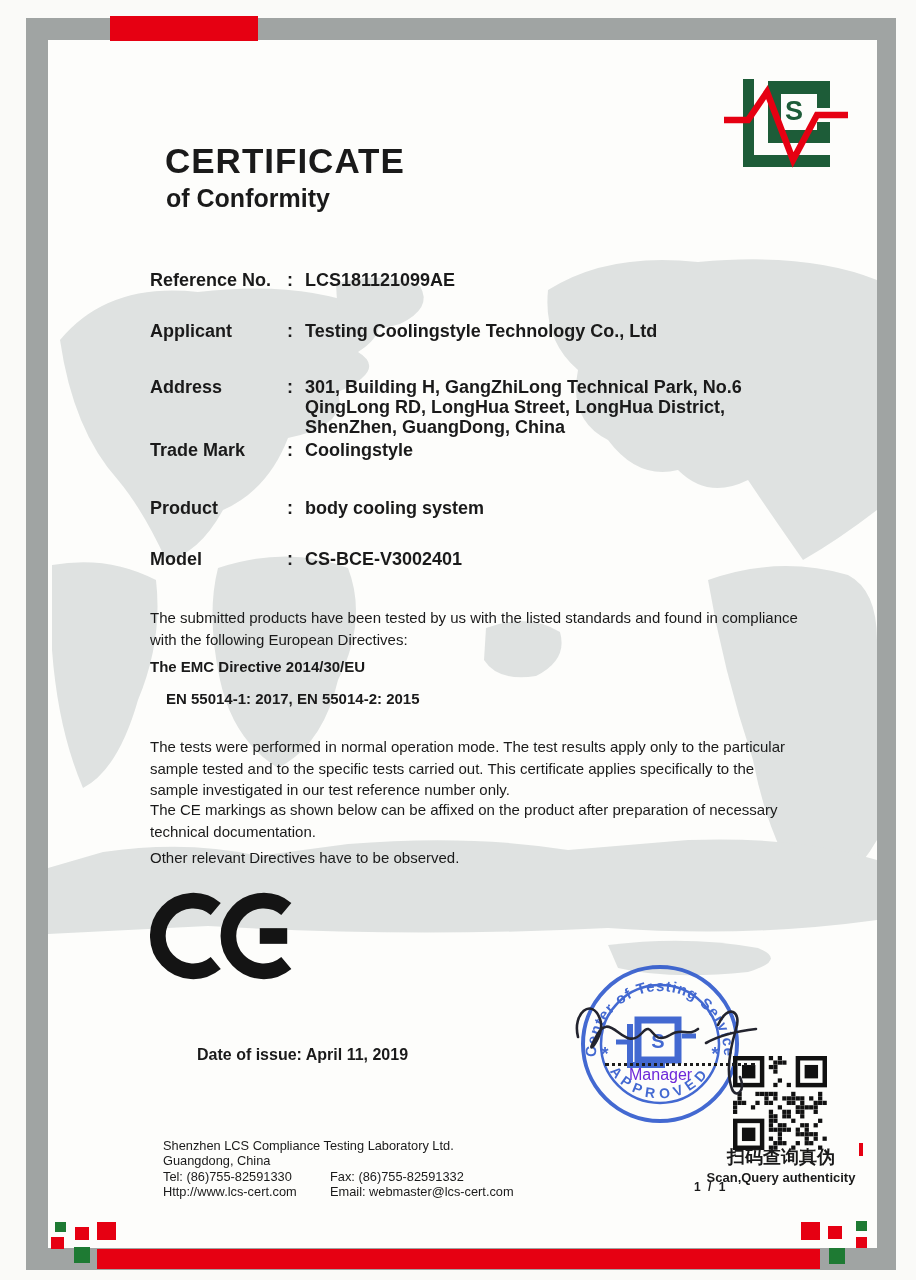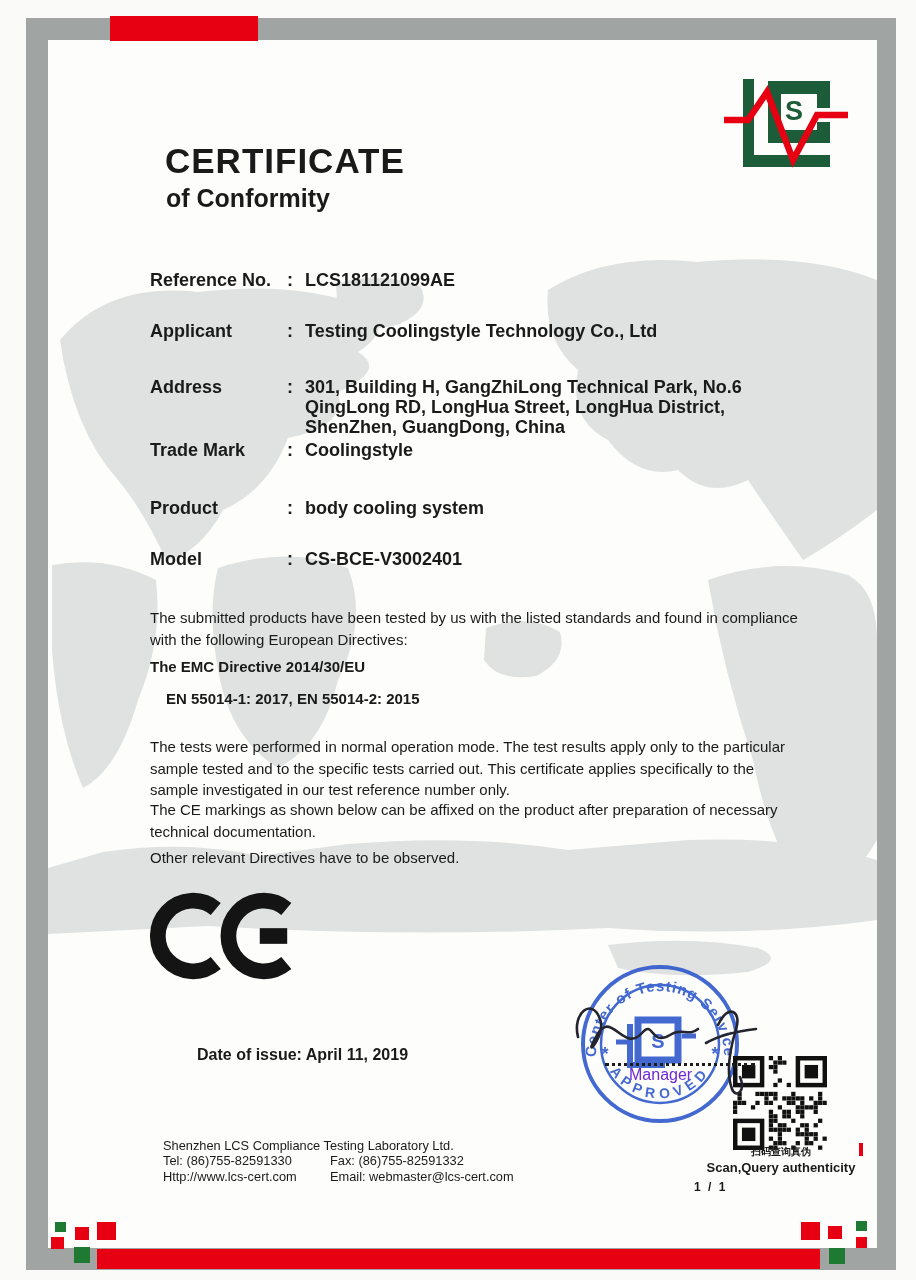--- a/index.html
+++ b/index.html
@@ -26,21 +26,21 @@
   .frow .lab{width:137px;}
   .frow .sep{width:18px;}
   .frow .val{width:500px;}
   .para{left:150px;width:656px;font-size:15px;line-height:21.5px;z-index:4;}
   .bold{font-weight:bold;}
   .date-issue{left:150px;top:1046px;font-size:16px;font-weight:bold;z-index:4;margin-left:47px;}
   .dotline{left:605px;top:1047px;width:150px;height:16px;border-bottom:3px dotted #1c1c1c;z-index:6;}
   .manager{left:629px;top:1066px;font-size:16px;color:#6d28d9;z-index:7;}
   .qr-wrap{left:733px;top:1056px;width:94px;height:94px;z-index:5;}
   .qr-cap{left:690px;top:1145px;width:182px;text-align:center;z-index:5;}
-  .qr-cap .zh{font-size:10px;font-weight:bold;}
+  .qr-cap .zh{font-size:18px;font-weight:bold;}
   .qr-cap .en{font-size:13px;font-weight:600;margin-top:1px;}
   .pagenum{left:694px;top:1180px;font-size:12px;font-weight:bold;letter-spacing:2px;z-index:5;}
   .footer{left:163px;top:1138px;width:560px;font-size:12.8px;line-height:15.4px;z-index:5;}
   .footer .cols{display:flex;}
   .footer .c1{width:167px;}
   svg{display:block;}
   .wm{z-index:1;opacity:.8;}
   .z4{z-index:4;} .z5{z-index:5;} .z6{z-index:6;}
 </style>
 </head>
@@ -293,20 +293,21 @@
   </svg>
   <div class="abs qr-cap">
     <div class="zh">扫码查询真伪</div>
     <div class="en">Scan,Query authenticity</div>
   </div>
 
   <div class="abs pagenum">1 / 1</div>
 
   <div class="abs footer">
     <div>Shenzhen LCS Compliance Testing Laboratory Ltd.</div>
+    <div>Guangdong, China</div>
     <div class="cols">
       <div class="c1">Tel: (86)755-82591330</div>
       <div>Fax: (86)755-82591332</div>
     </div>
     <div class="cols">
       <div class="c1">Http://www.lcs-cert.com</div>
       <div>Email: webmaster@lcs-cert.com</div>
     </div>
   </div>
 

